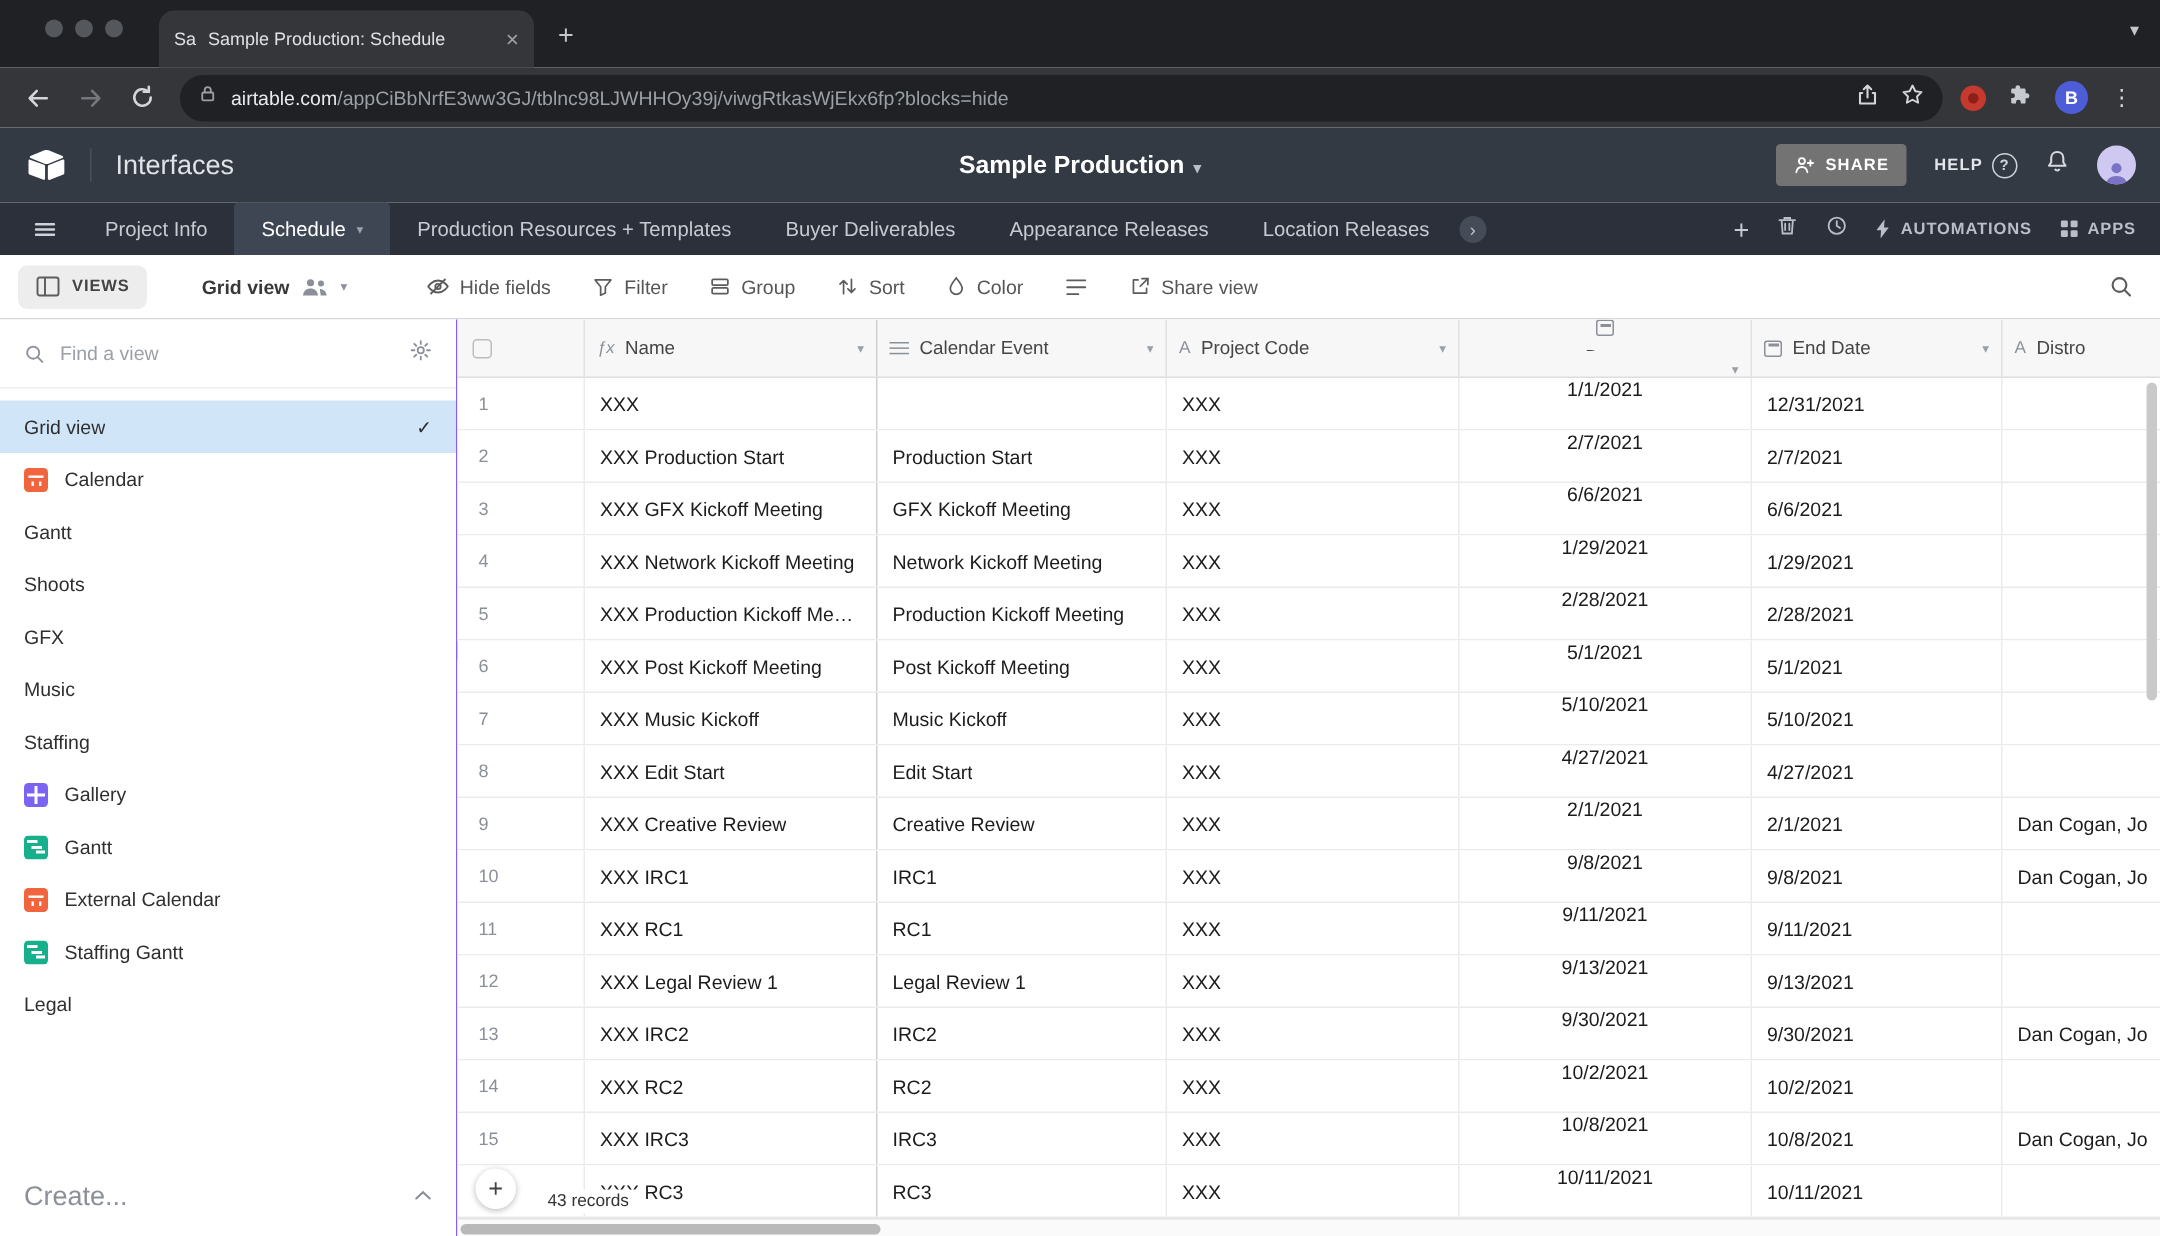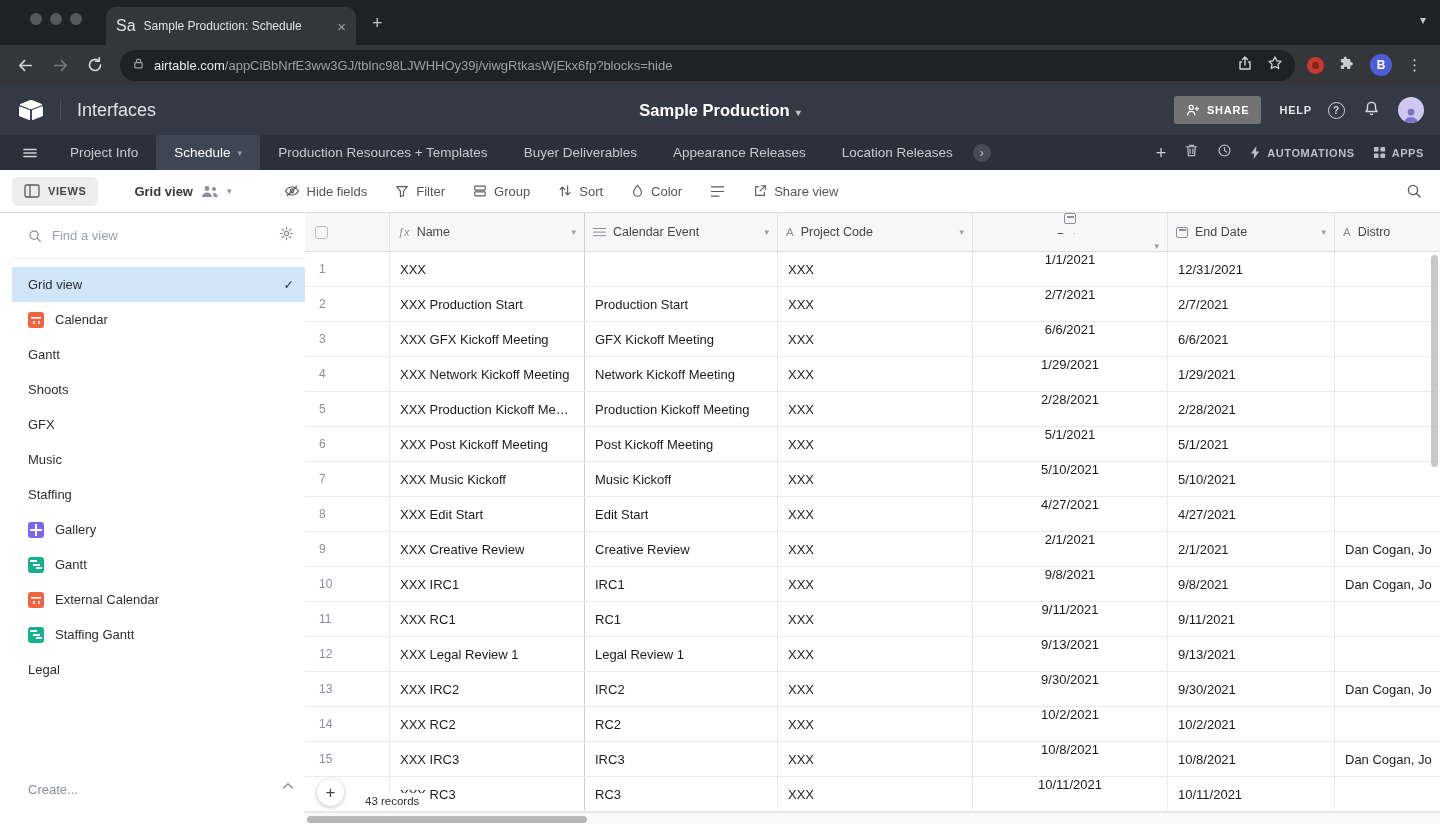--- a/index.html
+++ b/index.html
@@ -7,21 +7,21 @@
               font-family:"Liberation Sans", sans-serif; }
   .screen { position:relative; width:1440px; height:824px; }
 
   
   .tabstrip { position:absolute; top:0; left:0; right:0; height:45px; background:#1f2125; }
   .traffic { position:absolute; left:30px; top:13px; display:flex; gap:8px; }
   .traffic span { width:12px; height:12px; border-radius:50%; background:#54575c; }
   .chrome-tab { position:absolute; left:106px; top:7px; width:250px; height:38px;
                 background:#35363a; border-radius:10px 10px 0 0; display:flex;
                 align-items:center; gap:8px; padding:0 10px; }
-  .tab-fav { font-size:16px; color:#dfe1e5; flex:none; }
+  .tab-fav { font-size:12px; color:#dfe1e5; flex:none; }
   .tab-title { flex:1; font-size:12px; color:#dfe1e5; white-space:nowrap; overflow:hidden; text-overflow:ellipsis; }
   .tab-close { color:#9aa0a6; font-size:15px; line-height:1; flex:none; cursor:default; }
   .newtab { position:absolute; left:372px; top:14px; color:#c3c7cb; font-size:18px; line-height:18px; }
   .tabsearch { position:absolute; right:14px; top:13px; color:#c3c7cb; font-size:12px; }
 
   .navbar { position:absolute; top:45px; left:0; right:0; height:40px; background:#35363a;
             display:flex; align-items:center; }
   .nav-ic { flex:none; margin-left:16px; display:flex; align-items:center; }
   .omnibox { flex:1; height:31px; margin:0 12px 0 16px; background:#202124; border-radius:16px;
              display:flex; align-items:center; padding:0 12px; gap:9px; min-width:0; }
@@ -41,21 +41,21 @@
                display:flex; align-items:center; }
   .at-logo { margin-left:18px; flex:none; display:flex; }
   .hdr-div { width:1px; height:22px; background:#4a515c; margin:0 16px; }
   .interfaces { font-size:18px; color:#dfe2e6; }
   .base-title { position:absolute; left:0; right:0; text-align:center; font-size:16.5px;
                 font-weight:bold; color:#fff; pointer-events:none; }
   .base-title .caret { font-size:10px; color:#b9bfc8; margin-left:6px; }
   .hdr-right { position:absolute; right:16px; display:flex; align-items:center; gap:18px; }
   .share-btn { display:flex; align-items:center; gap:7px; background:#737373; border-radius:3px;
                height:28px; padding:0 12px; color:#fff; font-size:11px; font-weight:bold; letter-spacing:.8px; }
-  .help { display:flex; align-items:center; gap:16px; color:#e3e6ea; font-size:11px; font-weight:bold; letter-spacing:.8px; }
+  .help { display:flex; align-items:center; gap:6px; color:#e3e6ea; font-size:11px; font-weight:bold; letter-spacing:.8px; }
   .qmark { width:17px; height:17px; border-radius:50%; border:1.5px solid #cfd3d9; font-size:10px;
            display:flex; align-items:center; justify-content:center; color:#cfd3d9; font-weight:bold; }
   .avatar { width:26px; height:26px; border-radius:50%; background:#cfc9f2; display:flex;
             align-items:flex-end; justify-content:center; overflow:hidden; }
 
   
   .at-tabbar { position:absolute; top:135px; left:0; right:0; height:35px; background:#2b303a;
                display:flex; align-items:center; }
   .burger { margin:0 14px 0 22px; display:flex; }
   .ttabs { display:flex; height:35px; align-items:flex-end; }
@@ -78,35 +78,35 @@
                 background:#ededed; border-radius:6px; margin-left:12px; color:#444;
                 font-size:11px; font-weight:bold; letter-spacing:.6px; }
   .viewname { display:flex; align-items:center; gap:8px; margin-left:36px; }
   .viewname .vn-label { font-size:13px; font-weight:bold; color:#383838; }
   .tb-buttons { display:flex; align-items:center; gap:28px; margin-left:52px; }
   .tb-btn { display:flex; align-items:center; gap:7px; font-size:13px; color:#555; white-space:nowrap; }
   .sm-caret { font-size:9px; color:#8a8f98; }
   .tb-search { margin-left:auto; margin-right:18px; display:flex; }
 
   
-  .sidebar { position:absolute; top:213px; left:12px; width:305px; bottom:0; background:#fff;
-             border-right:7px solid #8b5cf6; }
+  .sidebar { position:absolute; top:213px; left:0; width:305px; bottom:0; background:#fff;
+             border-right:1px solid #8b5cf6; }
   .find-view { height:46px; display:flex; align-items:center; gap:10px; padding:0 16px;
                border-bottom:1px solid #ededed; }
   .find-view input { flex:1; border:none; outline:none; font-size:13px; color:#333;
                      font-family:"Liberation Sans",sans-serif; background:transparent; min-width:0; }
   .find-view input::placeholder { color:#9aa0a6; }
   .viewlist { padding-top:8px; }
   .sideitem { height:35px; display:flex; align-items:center; gap:11px; padding:0 16px; cursor:default; }
   .sideitem.selected { background:#d0e5f8; }
   .vlabel { font-size:13px; color:#2f2f2f; font-weight:500; white-space:nowrap; overflow:hidden; text-overflow:ellipsis; }
   .vcheck { margin-left:auto; font-size:12.5px; color:#2f2f2f; display:none; }
   .sideitem.selected .vcheck { display:block; }
   .create-row { position:absolute; bottom:12px; left:0; right:0; height:30px; display:flex;
-                align-items:flex-start; padding:0 16px; color:#8a8f98; font-size:13px; }
+                align-items:center; padding:0 16px; color:#8a8f98; font-size:18px; }
   .create-row .chev { margin-left:auto; display:flex; }
 
   
   .vicon { width:16px; height:16px; border-radius:3px; flex:none; background:#9aa0a6; }
   .vicon.grid { background:#2d7ff9;
     background-image:linear-gradient(#fff,#fff),linear-gradient(#fff,#fff),linear-gradient(#fff,#fff),linear-gradient(#fff,#fff);
     background-size:12px 1.5px,12px 1.5px,1.5px 8.5px,1.5px 8.5px;
     background-position:2px 5.5px,2px 9.5px,5.5px 5.5px,9.5px 5.5px; background-repeat:no-repeat; }
   .vicon.calendar { background:#f0653e;
     background-image:linear-gradient(#fff,#fff),linear-gradient(#fff,#fff),linear-gradient(#fff,#fff);

